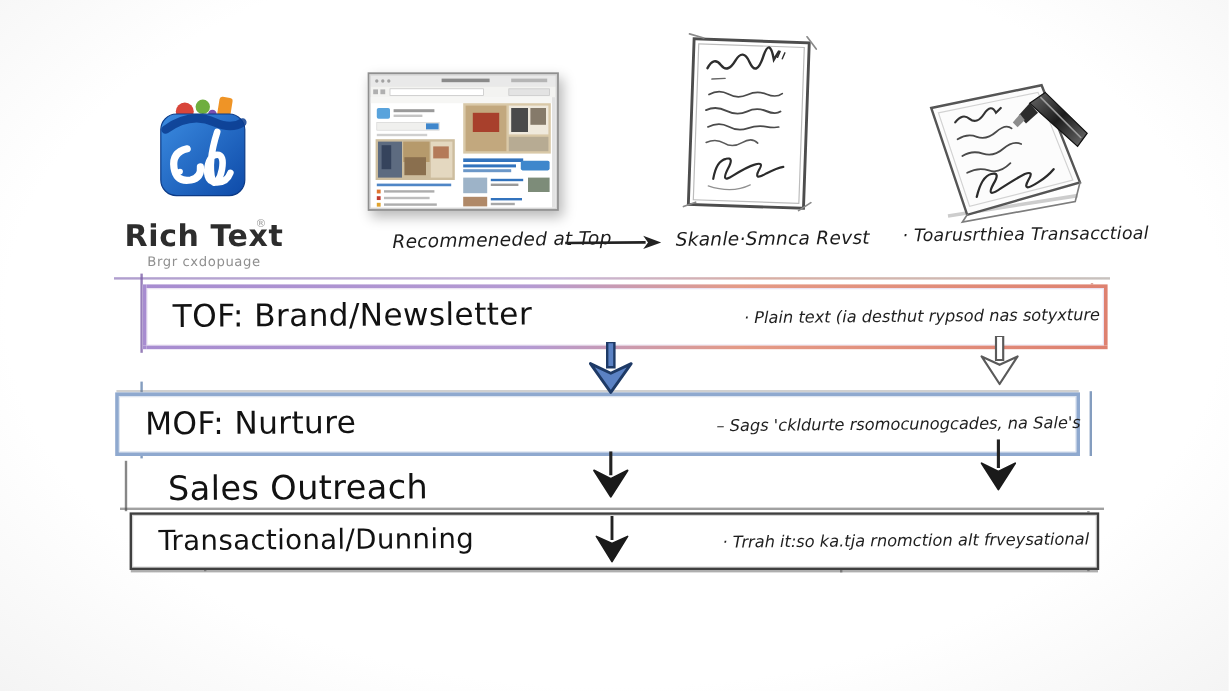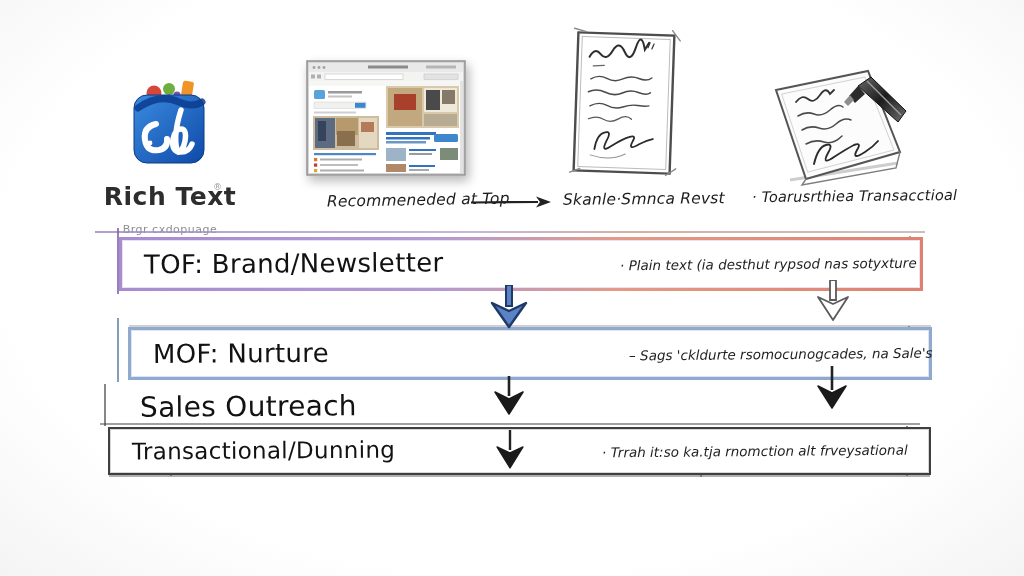--- a/index.html
+++ b/index.html
@@ -3,44 +3,44 @@
 <meta charset="utf-8">
 <style>
   html,body{margin:0;padding:0;background:#fff;}
   .stage{position:relative;width:1024px;height:576px;background:
     radial-gradient(ellipse at 50% 45%, #ffffff 70%, #f4f4f4 100%);
     overflow:hidden;font-family:"DejaVu Sans",sans-serif;color:#161616;}
 
   
   .logo{position:absolute;left:100px;top:80px;width:140px;text-align:center;}
   .logo-title{font-size:25px;font-weight:bold;color:#2d2d2d;letter-spacing:.5px;margin-top:2px;}
-  .logo-tagline{font-size:11px;color:#8f8f8f;letter-spacing:.5px;margin-top:12px;}
+  .logo-tagline{font-size:11px;color:#8f8f8f;letter-spacing:.5px;margin-top:1px;}
   .reg{position:absolute;right:18px;top:102px;font-size:9px;color:#9a9a9a;}
 
   .browser-wrap{position:absolute;left:306px;top:60px;width:160px;height:116px;
     box-shadow:3px 5px 10px rgba(0,0,0,.28);}
   .doc1-wrap{position:absolute;left:560px;top:22px;width:128px;height:162px;}
   .doc2-wrap{position:absolute;left:746px;top:66px;width:168px;height:124px;}
 
   .caption{position:absolute;font-size:15.5px;font-style:italic;color:#1c1c1c;
     letter-spacing:.2px;white-space:nowrap;}
   .cap-browser{left:327px;top:191px;transform:rotate(-1deg);}
   .cap-mid{left:563px;top:190px;transform:rotate(-.6deg);}
   .cap-right{left:752px;top:188px;font-size:14.5px;transform:rotate(-.6deg);}
   .flow-arrow{position:absolute;left:468px;top:194px;}
 
   
   .bar{position:absolute;background:#fff;}
   .bar-tof{left:119px;top:237px;width:798px;height:48px;border:3px solid;
     border-image:linear-gradient(90deg,#a78cd0 0%,#b49ad2 40%,#e49a86 62%,#de8170 100%) 1;
     box-shadow:inset 0 0 0 1px rgba(170,140,205,.25);}
-  .bar-mof{left:128px;top:327px;width:798px;height:47px;border:3px solid #8fa9cf;
+  .bar-mof{left:96px;top:327px;width:798px;height:47px;border:3px solid #8fa9cf;
     box-shadow:inset 0 0 0 1px rgba(143,169,207,.30), 0 -3px 0 -1px rgba(120,120,120,.35);}
   .bar-trans{left:108px;top:427px;width:804px;height:44px;border:2px solid #3f3f3f;
-    box-shadow:inset 0 0 0 1px rgba(90,90,90,.25), 0 3px 0 -1px rgba(110,110,110,.55);padding-left:15px;}
+    box-shadow:inset 0 0 0 1px rgba(90,90,90,.25), 0 3px 0 -1px rgba(110,110,110,.55);}
   .bar-title{position:absolute;left:22px;top:50%;transform:translateY(-52%) rotate(-.4deg);
     font-size:26px;color:#121212;letter-spacing:.3px;white-space:nowrap;}
   .bar-trans .bar-title{font-size:23px;}
   .bar-note{position:absolute;left:498px;top:50%;transform:translateY(-50%) rotate(-.5deg);
     font-size:13.5px;font-style:italic;color:#1f1f1f;white-space:nowrap;}
   .bar-trans .bar-note{left:492px;}
   .sales-label{position:absolute;left:140px;top:390px;font-size:28px;color:#121212;
     letter-spacing:.3px;transform:rotate(-.4deg);}
 
   .sketchline{position:absolute;height:2px;}

